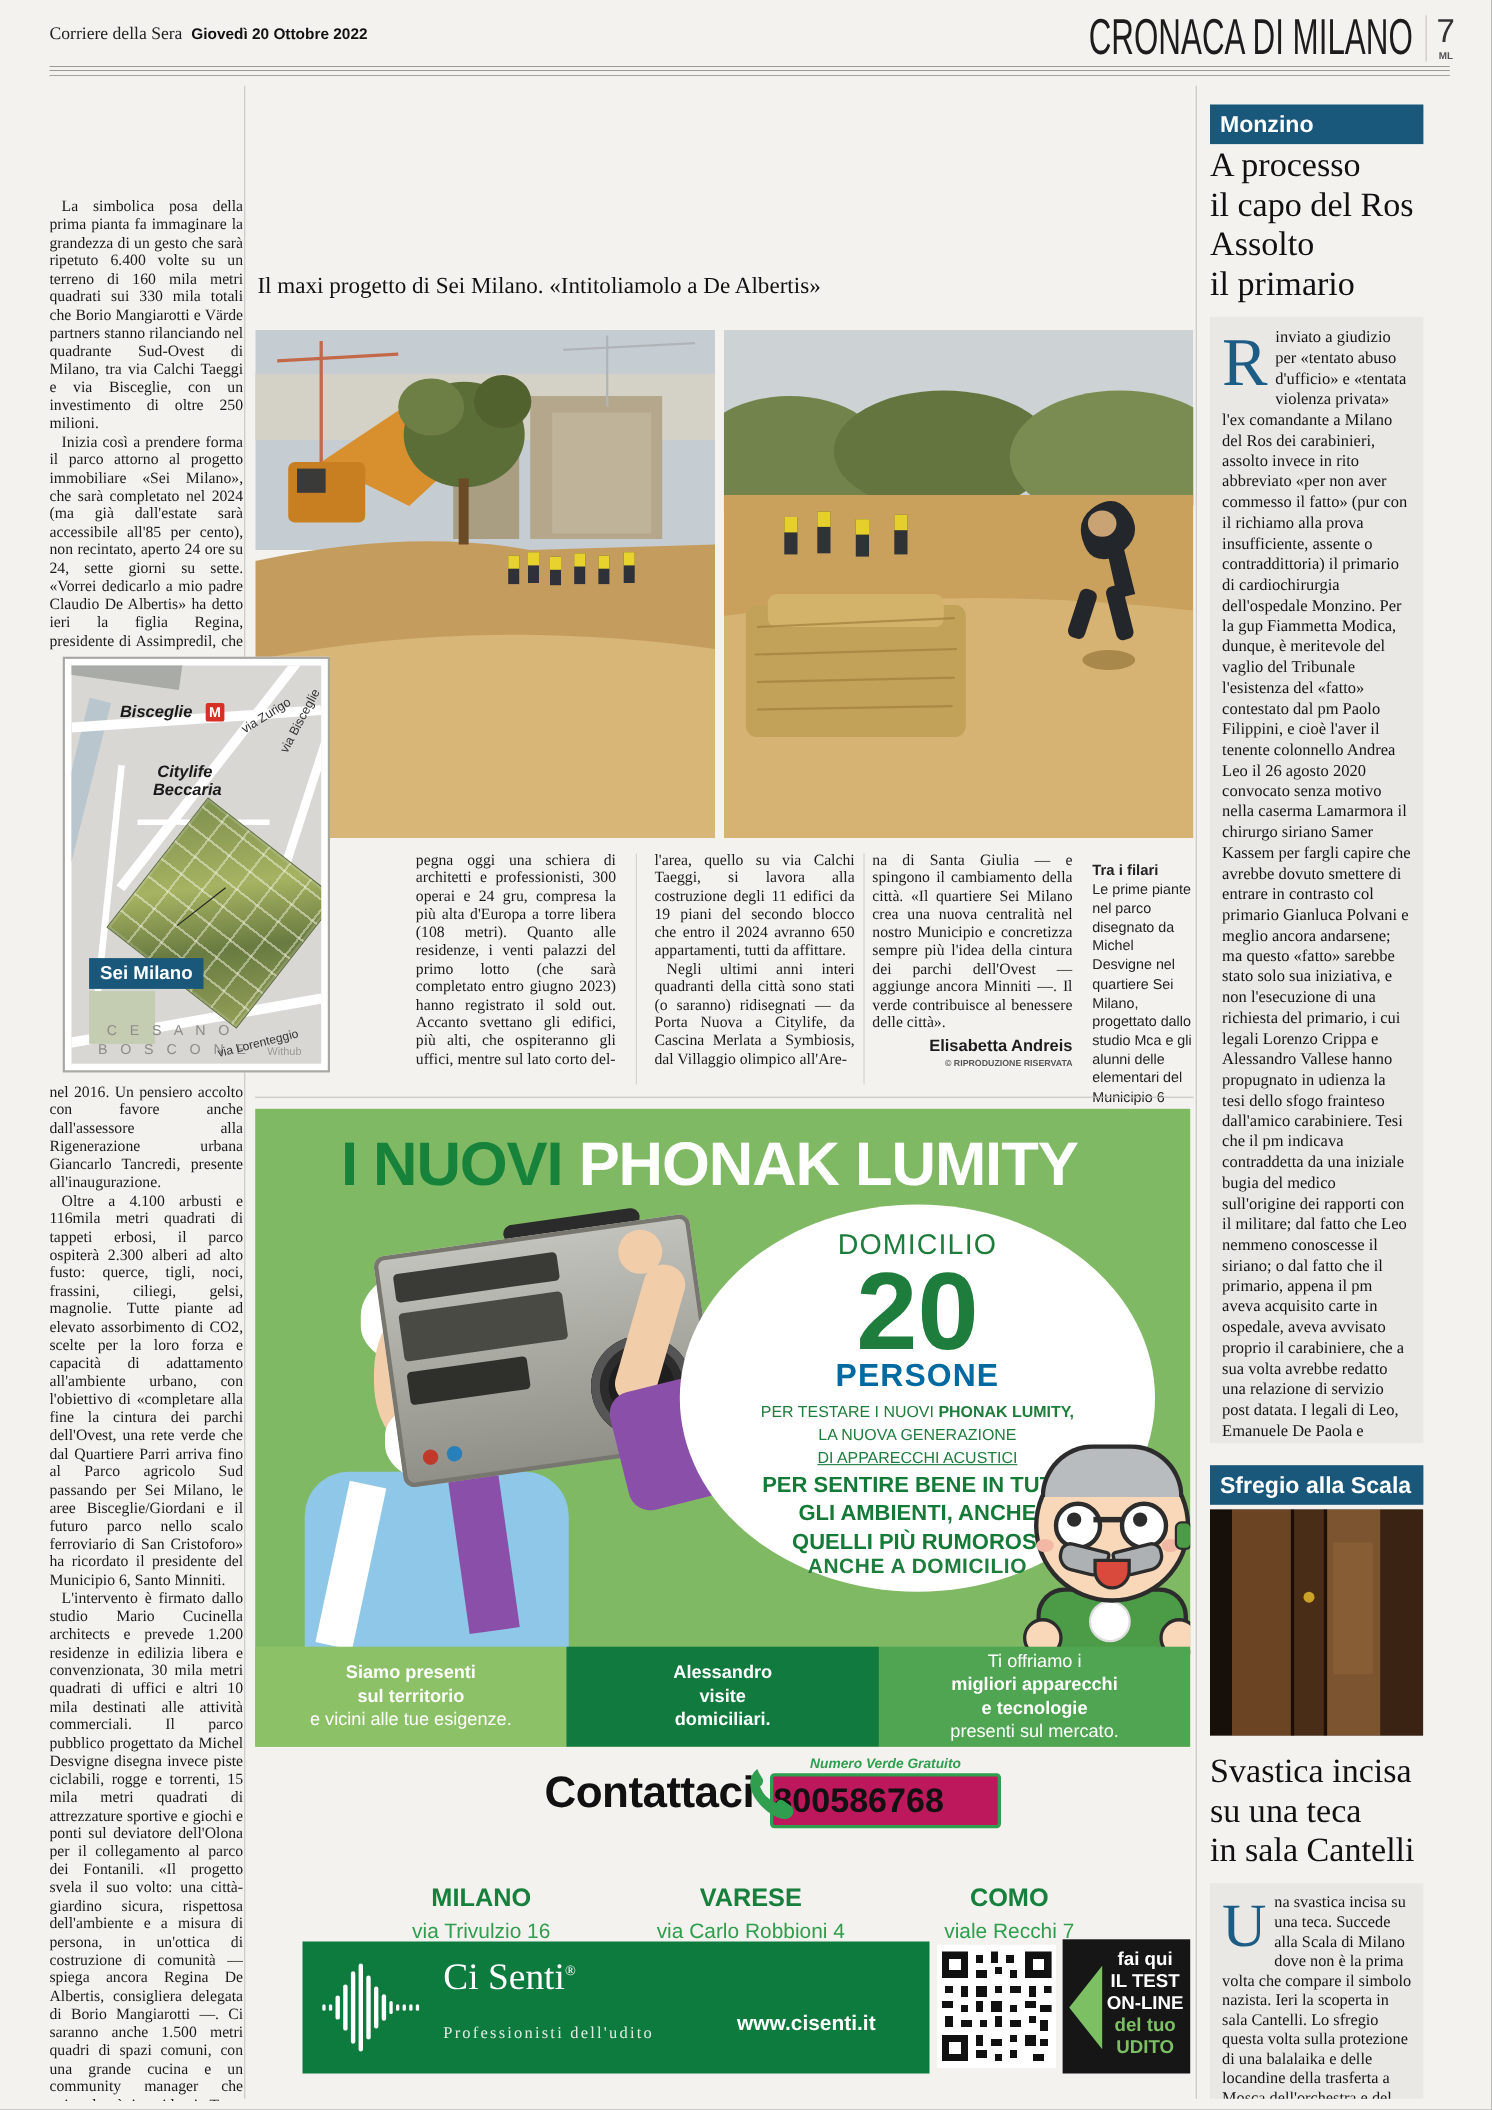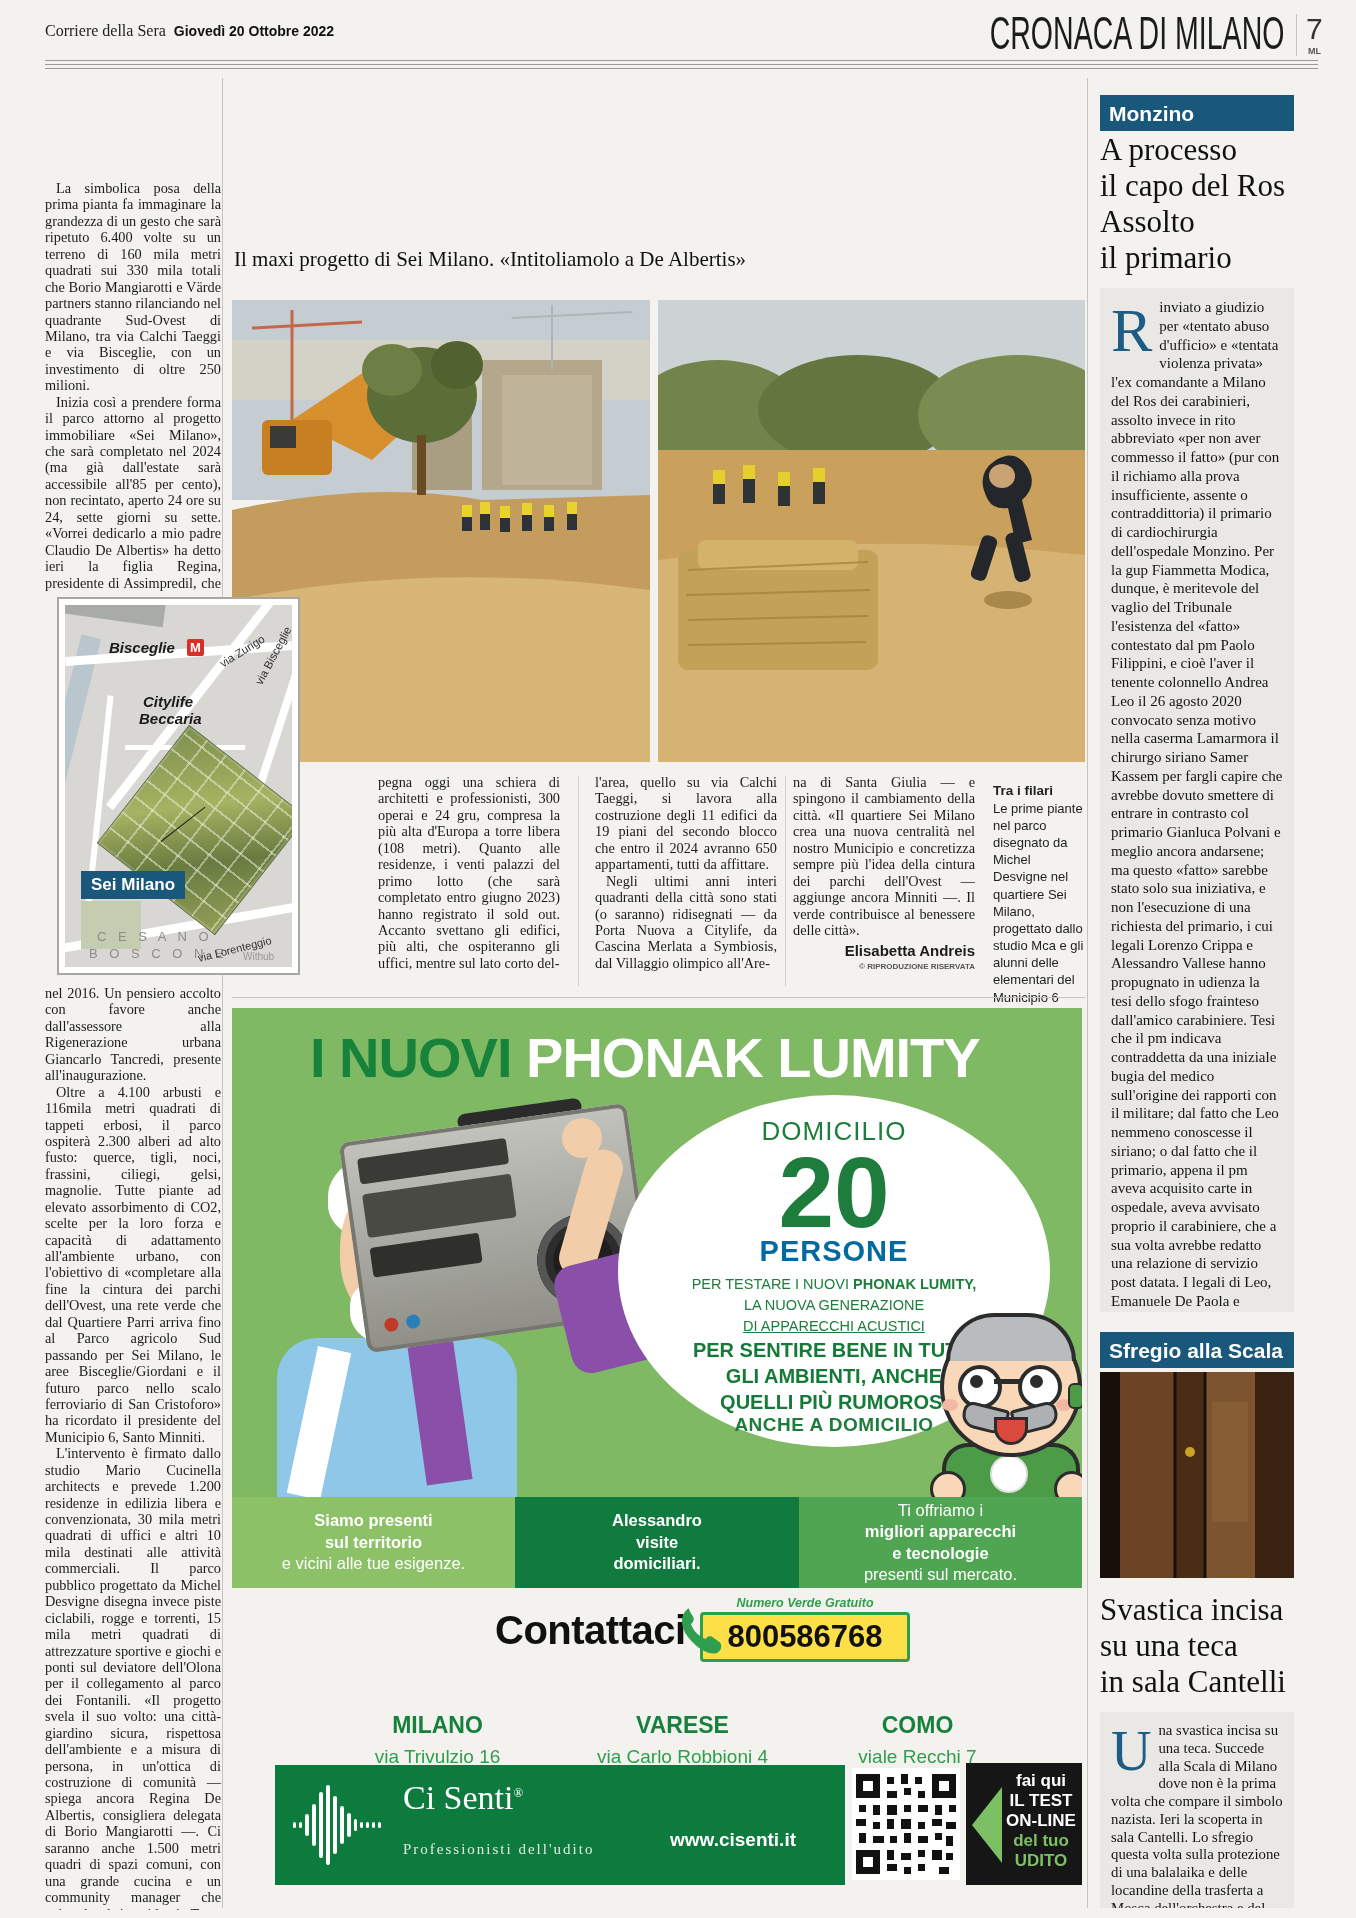--- a/index.html
+++ b/index.html
@@ -54,21 +54,21 @@
   .cerchiamo{font:26px "Liberation Sans",sans-serif;color:#1e7d3c;letter-spacing:1px;}
   .big20{font:bold 100px/0.9 "Liberation Sans",sans-serif;color:#1e7d3c;}
   .persone{font:bold 29px/1 "Liberation Sans",sans-serif;color:#0369a1;letter-spacing:1px;}
   .bub-s{font:14.5px/1.45 "Liberation Sans",sans-serif;color:#1e7d3c;font-weight:bold;}
   .bub-b{font:bold 20px/1.3 "Liberation Sans",sans-serif;color:#157a38;}
   .bub-dom{font:bold 19px/1 "Liberation Sans",sans-serif;color:#1e7d3c;letter-spacing:.5px;}
   .stripbox{position:absolute;top:0;height:91px;display:flex;flex-direction:column;justify-content:center;text-align:center;color:#fff;font:16.5px/1.3 "Liberation Sans",sans-serif;}
   .stripbox .b{font-weight:bold;}
   .contatta{font:bold 40px "Liberation Sans",sans-serif;color:#111;letter-spacing:-.5px;}
   .nverde{font:bold italic 12.5px "Liberation Sans",sans-serif;color:#2f9e4e;}
-  .phonebox{border:3px solid #2f9e4e;border-radius:4px;background:#fde047;font:bold 31px/44px "Liberation Sans",sans-serif;color:#111;text-align:center;}
+  .phonebox{border:3px solid #2f9e4e;border-radius:4px;background:#be185d;font:bold 31px/44px "Liberation Sans",sans-serif;color:#111;}
   .consul{font:21px "Liberation Sans",sans-serif;color:#2b2b2b;text-align:center;}
   .city{font:bold 23px "Liberation Sans",sans-serif;color:#17803c;text-align:center;}
   .addr{font:19px "Liberation Sans",sans-serif;color:#2f9e4e;text-align:center;margin-top:7px;}
   .cisentibar{background:#0d7a3e;}
   .cisenti-name{font:34px "Liberation Serif",serif;color:#fff;}
   .cisenti-sub{font:15px "Liberation Serif",serif;color:#e2ece3;letter-spacing:2px;}
   .cisenti-web{font:bold 19px "Liberation Sans",sans-serif;color:#fff;}
   .testbox{background:#161616;color:#fff;text-align:center;}
   .testbox div{font:bold 17px/1.18 "Liberation Sans",sans-serif;}
   .testbox .grn{color:#7cc063;}

